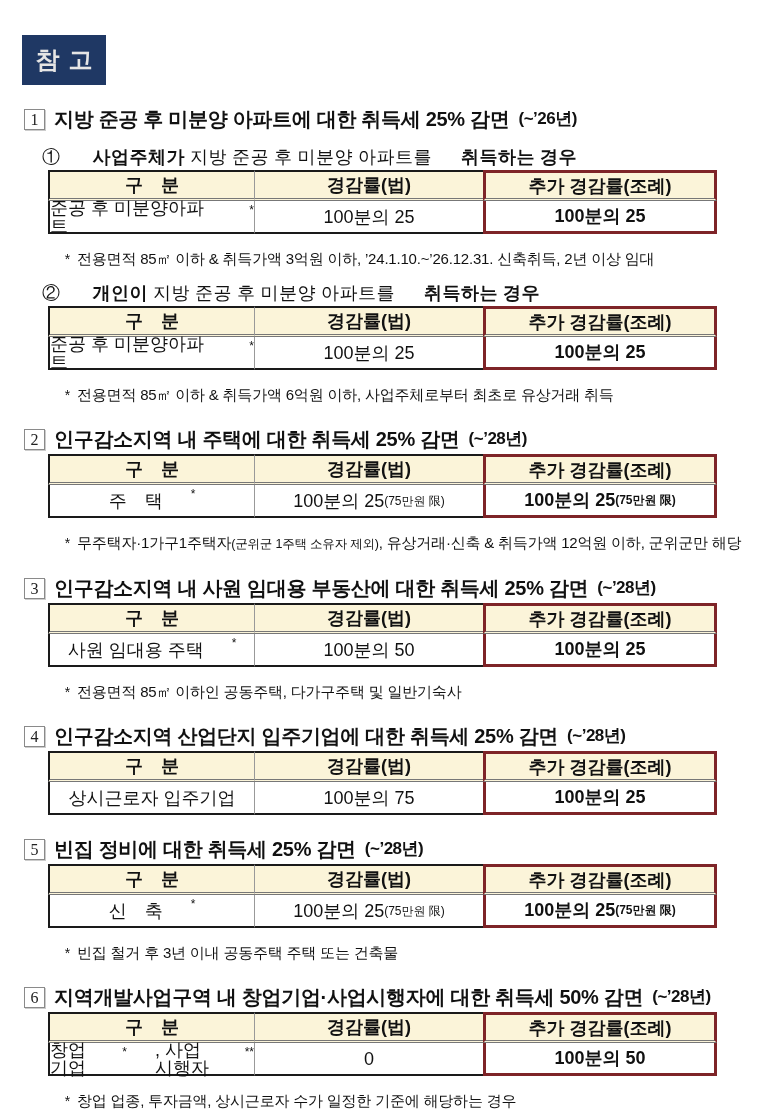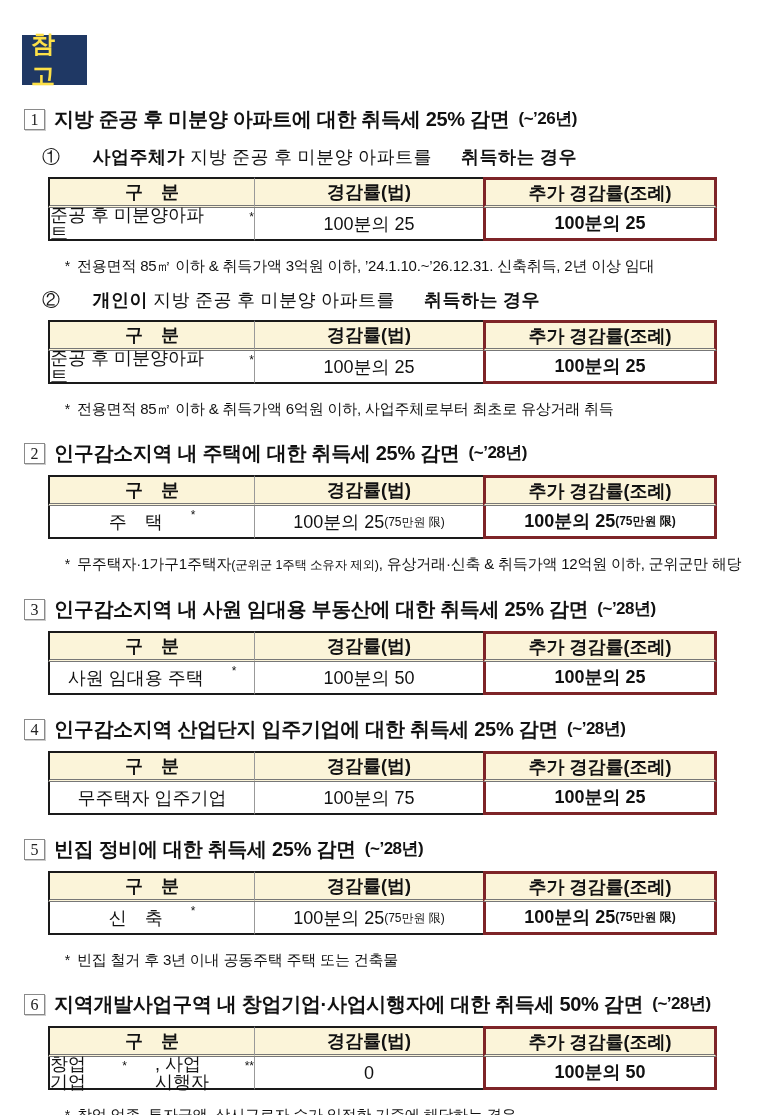--- a/index.html
+++ b/index.html
@@ -15,21 +15,21 @@
   body{
     width:780px;height:1115px;overflow:hidden;
     font-family:"Liberation Sans","DejaVu Sans",sans-serif;
     color:var(--ink);
   }
   .page{width:780px;height:1115px;position:relative;}
 
   
   .hdr{display:flex;align-items:stretch;margin:35px 20px 0 22px;height:50px;}
   .badge{
-    width:65px;background:var(--navy);color:#fde047;
+    width:84px;background:var(--navy);color:#e5e5e5;
     display:flex;align-items:center;justify-content:center;
     font-size:24px;font-weight:bold;letter-spacing:9px;padding-left:9px;
   }
   .titlebox{
     flex:1;margin-left:8px;border:2px solid #a3a3a3;background:#ffffff;
     display:flex;align-items:center;padding-left:28px;
     font-size:26px;font-weight:bold;letter-spacing:1px;
   }
 
   
@@ -50,21 +50,21 @@
   .sub{
     margin:12px 0 0 42px;
     font-family:"Liberation Serif","DejaVu Serif",serif;
     font-size:18px;letter-spacing:0.5px;white-space:nowrap;
   }
   .subnum{margin-right:8px;}
   .sub .b{font-weight:bold;margin-left:24px;}
 
   
   .tbl{
-    margin:8px 0 0 48px;width:678px;
+    margin:1px 0 0 48px;width:678px;
     display:grid;grid-template-columns:207px 228px 234px;
     font-size:18px;line-height:1;
   }
   .cell{
     display:flex;align-items:center;justify-content:center;
     height:30px;background:#ffffff;
   }
   .cell.head{background:var(--cream);font-weight:bold;height:31px;}
   .cell.body{height:33px;}
   .head.c1{border-top:2px solid var(--line-dark);border-left:2px solid var(--line-dark);
@@ -180,31 +180,34 @@
           <span>사원 임대용 주택</span>
           <span class="sup">*</span>
         </div>
     <div class="cell body c2">
           <span>100분의 50</span>
         </div>
     <div class="cell body c3">
           <span>100분의 25</span>
         </div>
   </div>
+      <div class="note">
+    <span class="marker">*</span><span class="ntext"><span>전용면적 85㎡ 이하인 공동주택, 다가구주택 및 일반기숙사</span></span>
+  </div>
       <div class="sec">
     <span class="secnum">4</span>
     <span class="sectitle">인구감소지역 산업단지 입주기업에 대한 취득세 25% 감면</span>
     <span class="secperiod">(~’28년)</span>
   </div>
       <div class="tbl">
     <div class="cell head c1">구　분</div>
     <div class="cell head c2">경감률(법)</div>
     <div class="cell head c3">추가 경감률(조례)</div>
     <div class="cell body c1">
-          <span>무주택자 입주기업</span>
+          <span>상시근로자 입주기업</span>
         </div>
     <div class="cell body c2">
           <span>100분의 75</span>
         </div>
     <div class="cell body c3">
           <span>100분의 25</span>
         </div>
   </div>
       <div class="sec">
     <span class="secnum">5</span>

